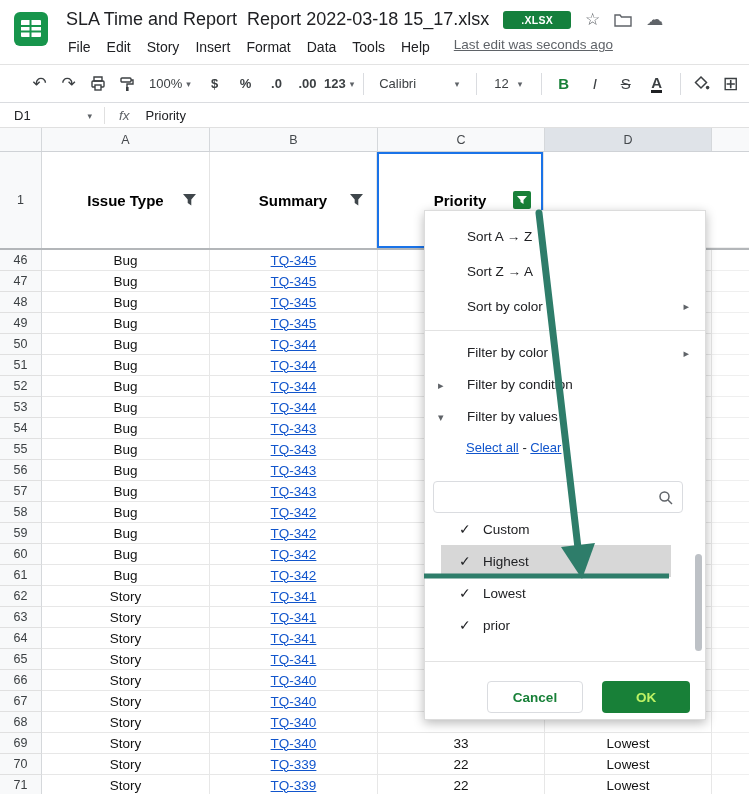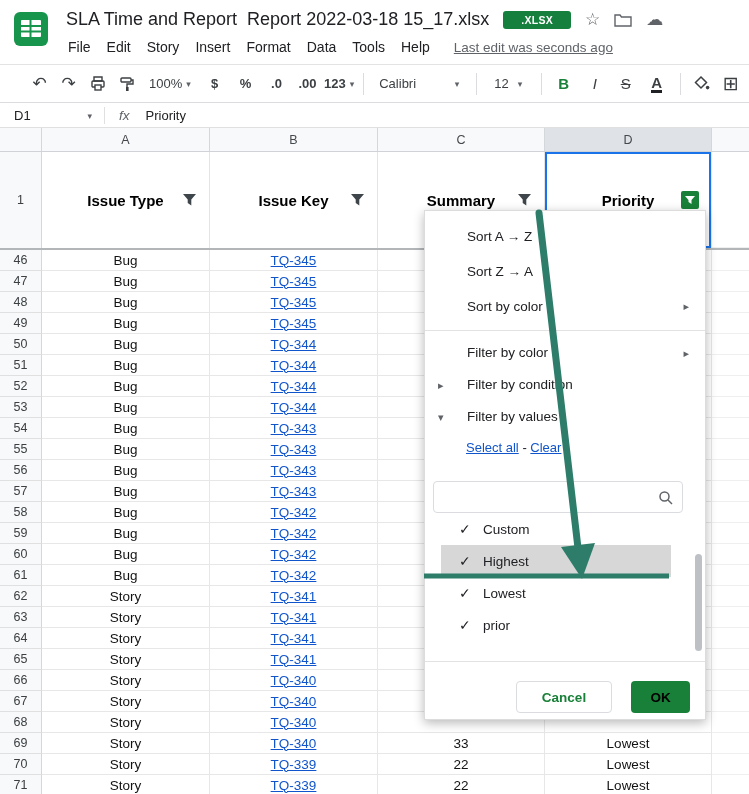--- a/index.html
+++ b/index.html
@@ -7,21 +7,21 @@
   font-family:"Liberation Sans",sans-serif;position:relative}
 
 
 #titlebar{position:absolute;top:0;left:0;width:749px;height:64px;background:#fff}
 #sheets-logo{position:absolute;left:13px;top:11px;width:36px;height:36px;cursor:pointer}
 #title-row{position:absolute;left:66px;top:9px;display:flex;align-items:center;gap:14px}
 #doc-title{font-size:18px;color:#202124;white-space:pre}
 #xlsx-badge{background:#15803d;color:#fff;font-size:10.5px;font-weight:bold;
   padding:3px 18px;border-radius:3px;letter-spacing:.3px}
 .tb-ic{color:#5f6368;font-size:17px;line-height:1;display:flex;align-items:center}
-#menu-row{position:absolute;left:60px;top:37px;display:flex;align-items:center;
+#menu-row{position:absolute;left:60px;top:37px;display:flex;align-items:flex-start;
   font-size:14px;color:#202124}
 .menu-item{padding:2px 8px;border-radius:3px;cursor:pointer}
 #last-edit{margin-left:16px;color:#5f6368;font-size:13.5px;text-decoration:underline;cursor:pointer}
 
 
 #toolbar{position:absolute;top:64px;left:0;width:749px;height:39px;
   border-top:1px solid #e3e3e3;border-bottom:1px solid #dadce0;
   display:flex;align-items:center;padding-left:26px;color:#3c4043}
 .ti{display:flex;align-items:center;justify-content:center;min-width:27px;height:26px;
   font-size:17px;border-radius:3px;margin-right:2px;cursor:pointer}
@@ -86,22 +86,22 @@
 #filter-values{margin:0 34px 0 16px}
 .fv{height:32px;display:flex;align-items:center;padding-left:18px;cursor:pointer}
 .fv.hl{background:#d7d7d7}
 .fv .check{width:24px;font-size:14px;color:#202124}
 #fm-scroll{position:absolute;right:3px;top:343px;width:7px;height:97px;
   background:#bdc1c6;border-radius:4px;cursor:grab}
 #fm-div2{height:1px;background:#e2e2e2;margin-top:20px}
 #fm-btns{position:absolute;right:15px;bottom:6px;display:flex;gap:19px}
 #btn-cancel{width:96px;height:32px;background:#fff;border:1px solid #dadce0;border-radius:4px;
   color:#188038;font-size:13.5px;font-weight:bold;font-family:inherit;cursor:pointer}
-#btn-ok{width:59px;height:32px;background:#188038;border:none;border-radius:4px;
-  color:#000000;font-size:13.5px;font-weight:bold;font-family:inherit;cursor:pointer}
+#btn-ok{width:88px;height:32px;background:#188038;border:none;border-radius:4px;
+  color:#bef264;font-size:13.5px;font-weight:bold;font-family:inherit;cursor:pointer}
 
 
 #overlay{position:absolute;left:0;top:0;z-index:50;pointer-events:none}
 </style>
 </head>
 <body>
 
 <div id="titlebar">
   <span id="sheets-logo">
     <svg width="36" height="36" viewBox="0 0 36 36">
@@ -214,26 +214,20 @@
     </span>
   <div class="chfill"></div>
 </div>
 
 <div id="grid">
   <div id="header-row">
     <div class="numcell">1</div>
     <span id="header-cells" style="display:flex">
         <div class="hcell wA">
           <span>Issue Type</span>
-          <span class="funnel"><svg width="15" height="14" viewBox="0 0 15 14">
-              <path d="M1 1 h13 L9.3 6.5 V12.5 L5.7 10 V6.5 Z" fill="#3f464b"></path>
-            </svg></span>
-        </div>
-        <div class="hcell wB">
-          <span>Issue Key</span>
           <span class="funnel"><svg width="15" height="14" viewBox="0 0 15 14">
               <path d="M1 1 h13 L9.3 6.5 V12.5 L5.7 10 V6.5 Z" fill="#3f464b"></path>
             </svg></span>
         </div>
         <div class="hcell wC">
           <span>Summary</span>
           <span class="funnel"><svg width="15" height="14" viewBox="0 0 15 14">
               <path d="M1 1 h13 L9.3 6.5 V12.5 L5.7 10 V6.5 Z" fill="#3f464b"></path>
             </svg></span>
         </div>

